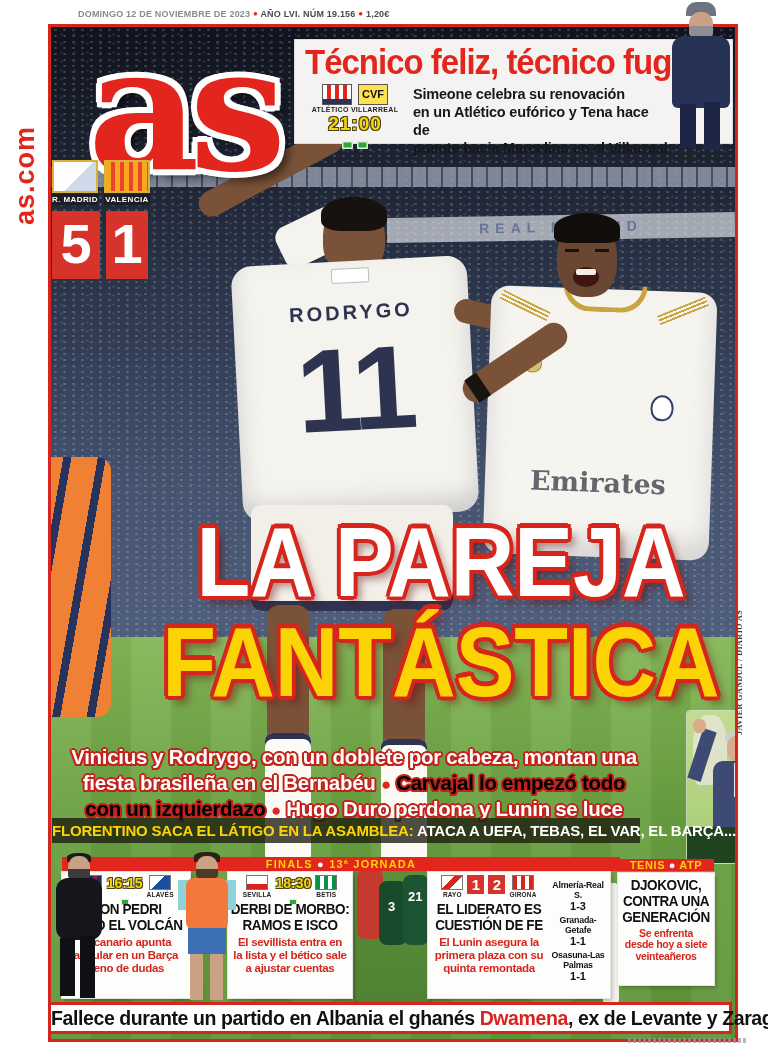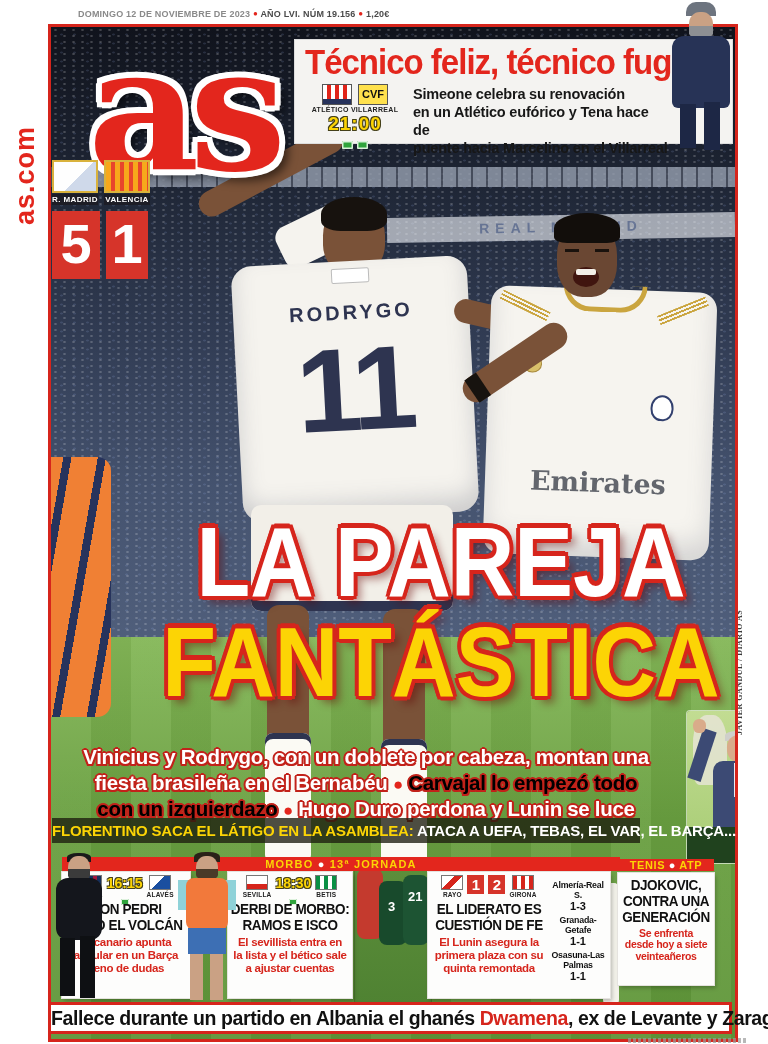--- a/index.html
+++ b/index.html
@@ -110,21 +110,21 @@
 
   
   .title{left:48px;width:684px;text-align:center;font-weight:900;letter-spacing:0;
     font-size:88px;line-height:.95;transform:scaleY(1.12);transform-origin:center top;white-space:nowrap;}
   .t-white{color:#fff;}
   .t-yellow{color:#fcd405;}
   .t-out{text-shadow:4px 0 0 #d6251c,-4px 0 0 #d6251c,0 4px 0 #d6251c,0 -4px 0 #d6251c,
     3px 3px 0 #d6251c,-3px 3px 0 #d6251c,3px -3px 0 #d6251c,-3px -3px 0 #d6251c,7px 7px 8px rgba(100,0,0,.45);}
 
   
-  .subhead{left:60px;top:744px;width:612px;text-align:center;font-weight:900;font-size:20.5px;
+  .subhead{left:48px;top:744px;width:612px;text-align:center;font-weight:900;font-size:20.5px;
     line-height:1.28;letter-spacing:-.3px;}
   .sw{color:#fff;} .sy{color:#000000;} .sd{color:#e3261d;font-size:17px;}
   .s-out{text-shadow:2px 0 0 #c2221a,-2px 0 0 #c2221a,0 2px 0 #c2221a,0 -2px 0 #c2221a,
     1.5px 1.5px 0 #c2221a,-1.5px 1.5px 0 #c2221a,1.5px -1.5px 0 #c2221a,-1.5px -1.5px 0 #c2221a;}
 
   
   .assembly{left:52px;top:818px;width:588px;height:25px;background:rgba(28,28,14,.78);
     text-align:center;line-height:25px;font-weight:900;font-size:15px;letter-spacing:-.2px;white-space:nowrap;}
   .as-lead{color:#fcd405;} .as-rest{color:#fff;}
 
@@ -328,21 +328,21 @@
   <div class="abs simeone">
     <span class="sim-cap"></span>
     <span class="sim-head"></span>
     <span class="sim-beard"></span>
     <span class="sim-body"></span>
     <span class="sim-leg" style="left:24px;"></span>
     <span class="sim-leg" style="left:48px;top:100px;height:48px;"></span>
   </div>
 
   <div class="abs band laliga-band">
-    <span>MORBO</span>
+    <span>FINALS</span>
     <span class="bdot">●</span>
     <span>13ª JORNADA</span>
   </div>
   <div class="abs band tenis-band">
     <span>TENIS</span>
     <span class="bdot">●</span>
     <span>ATP FINALS</span>
   </div>
 
   <div class="abs wbox boxA">

